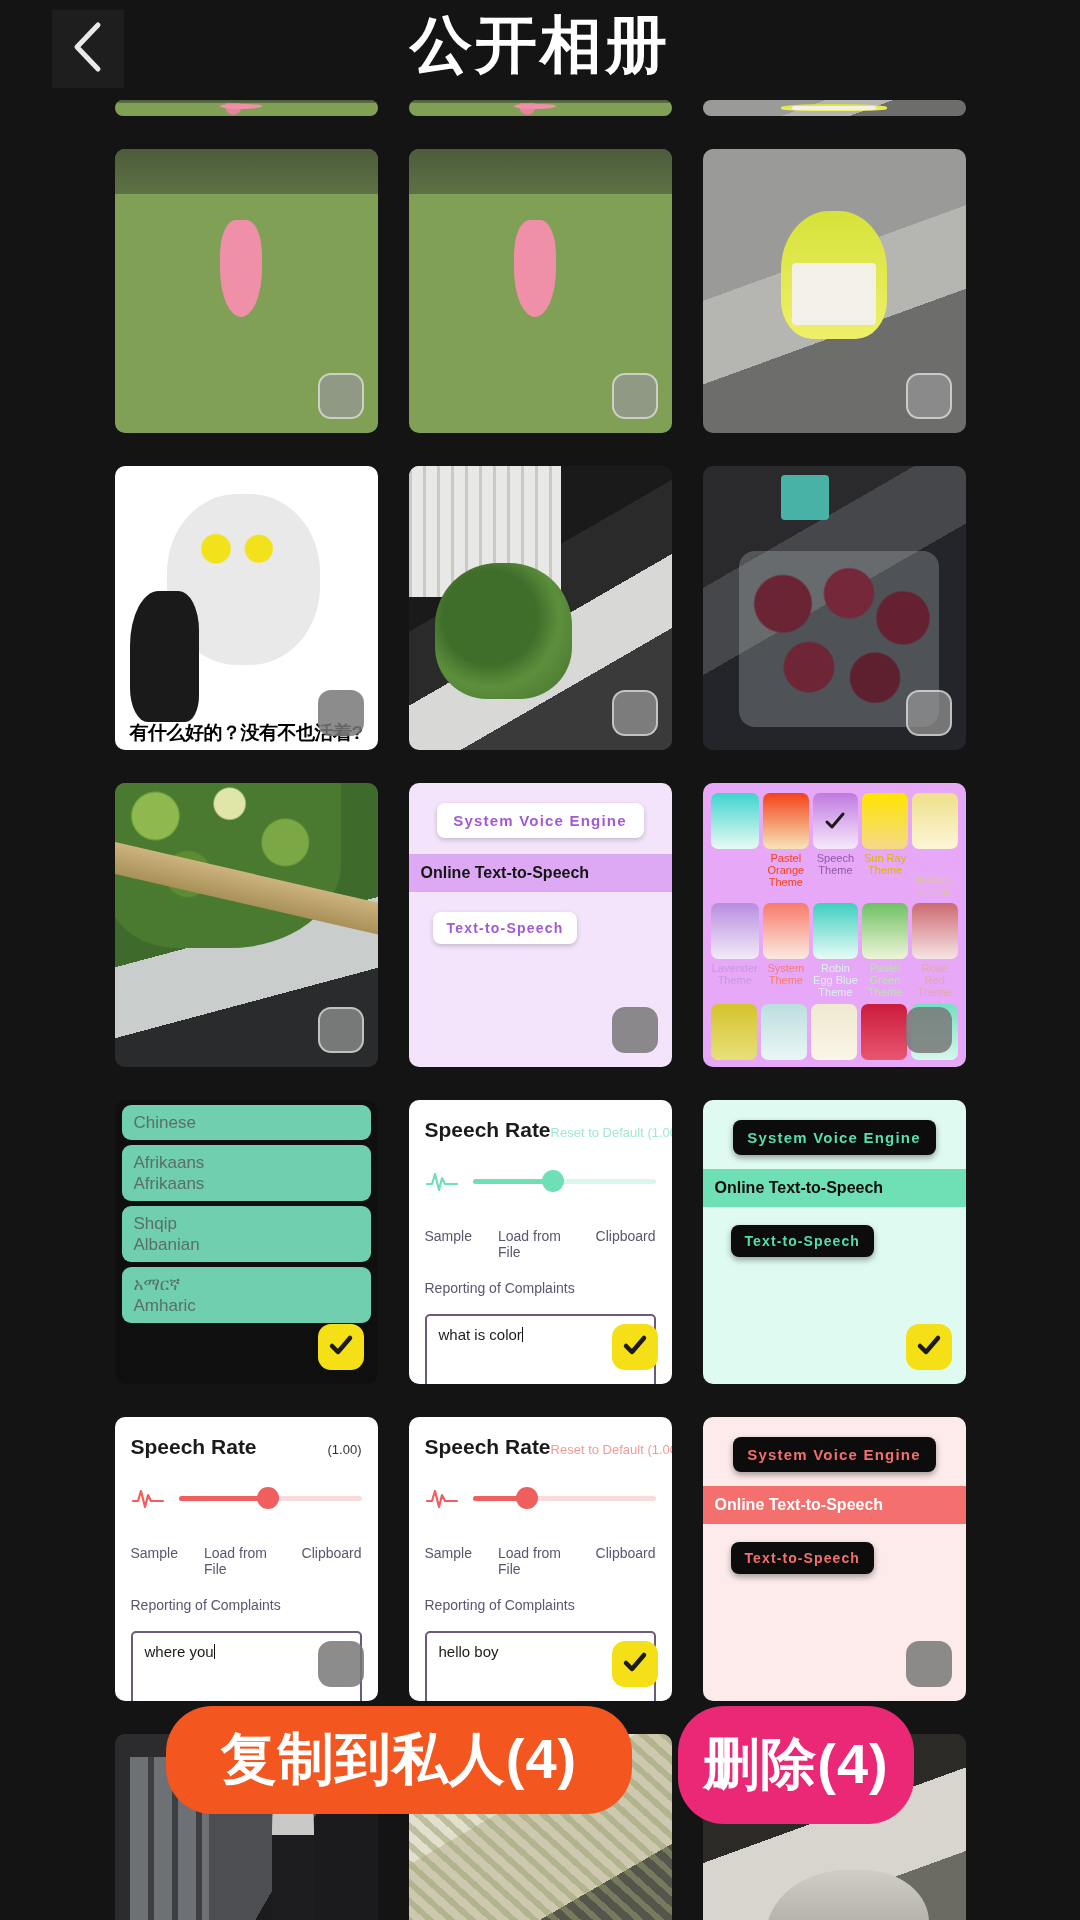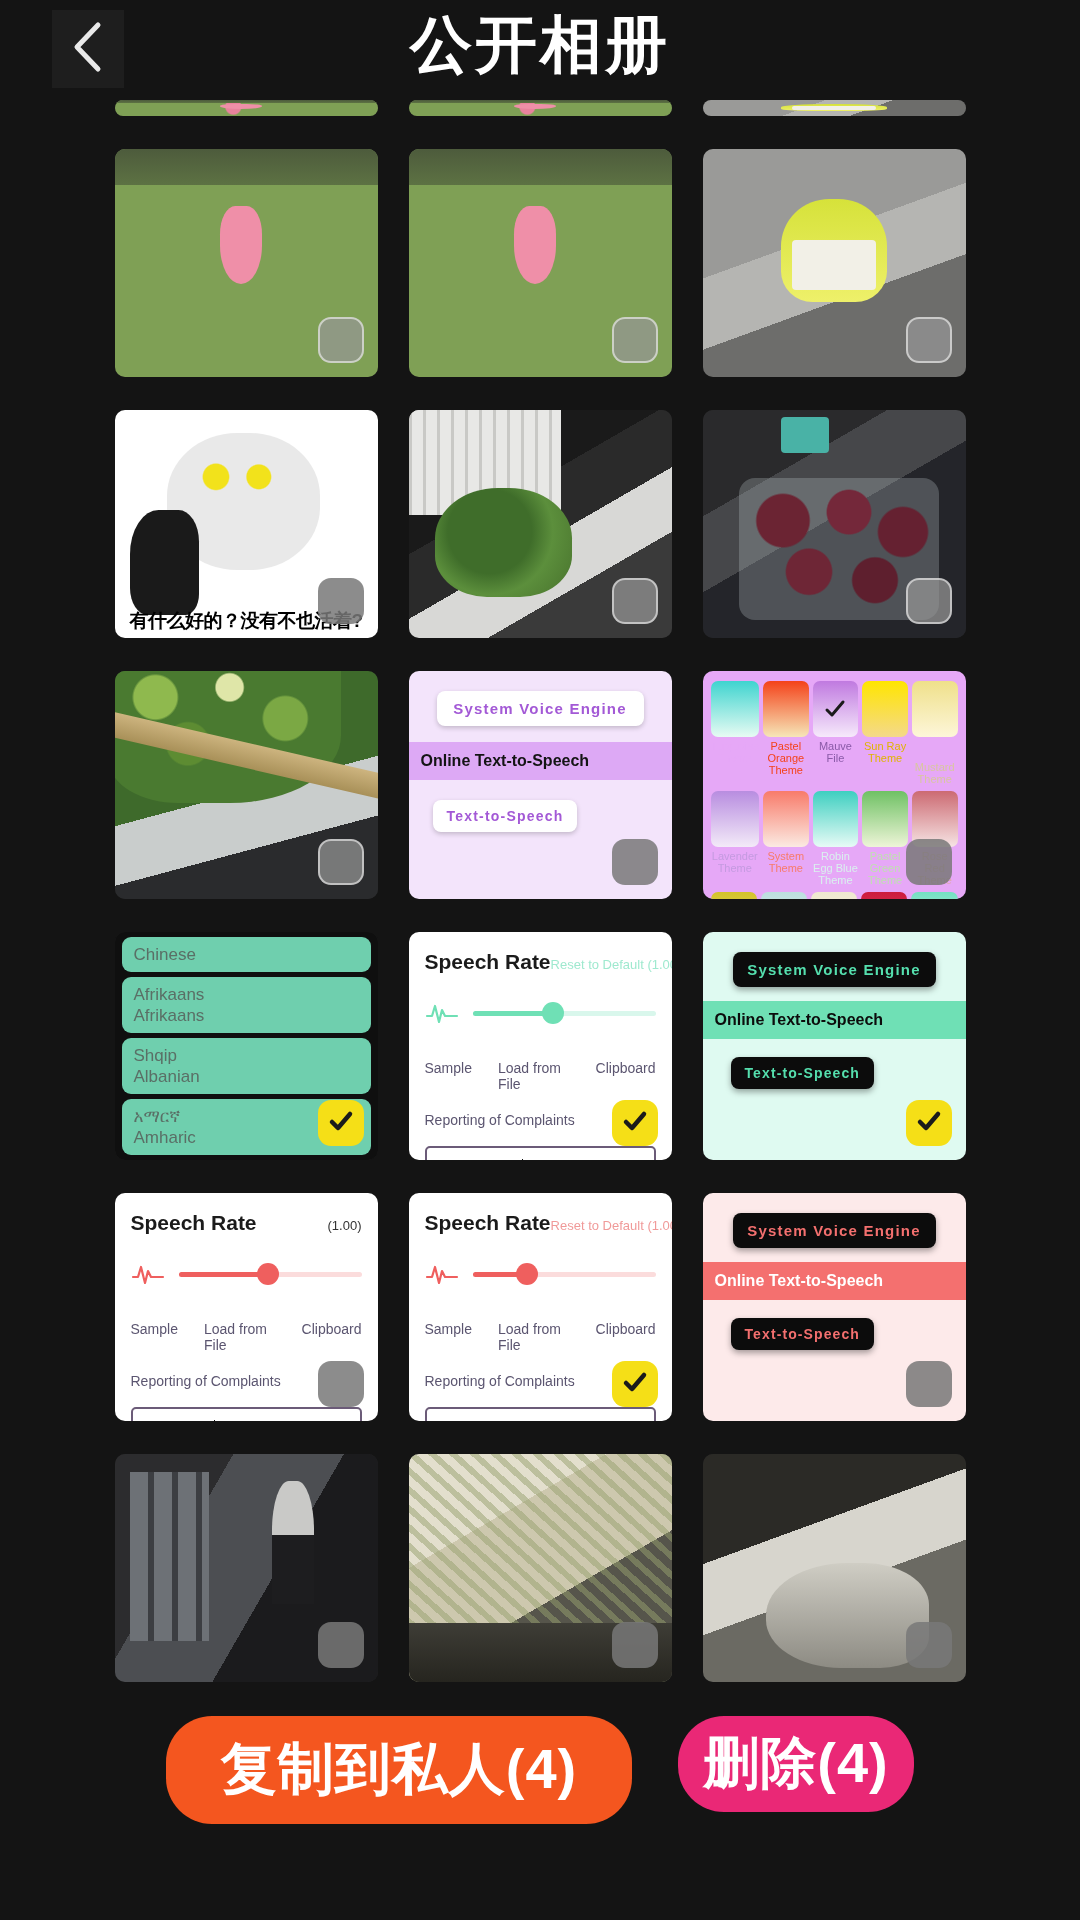--- a/index.html
+++ b/index.html
@@ -11,21 +11,21 @@
   .back-btn { position:absolute; left:52px; top:10px; width:72px; height:78px;
     background:#1e1e1e; display:flex; align-items:center; justify-content:center; }
   .back-btn svg { width:40px; height:54px; }
   .page-title { position:absolute; left:0; right:0; top:4px; text-align:center;
     color:#fff; font-size:62px; font-weight:700; letter-spacing:3px; line-height:82px; }
 
   
   .grid { position:absolute; top:100px; left:0; width:1080px; height:1820px;
     display:grid; grid-template-columns:repeat(3,263px); gap:33px 31px;
     padding:0 11px; justify-content:center; align-content:start; }
-  .cell { width:263px; height:228px; border-radius:10px; overflow:hidden; position:relative;
+  .cell { width:263px; height:284px; border-radius:10px; overflow:hidden; position:relative;
     background:#222; }
   .cell.sliver { height:16px; }
 
   .sel { position:absolute; right:14px; bottom:14px; width:46px; height:46px;
     border-radius:13px; }
   .sel.unsel { background:rgba(150,150,150,.72); border:2px solid rgba(255,255,255,.55); }
   .sel.unsel.dark { background:rgba(120,120,120,.85); border:none; }
   .sel.checked { background:#F5DF17; display:flex; align-items:center; justify-content:center; }
   .sel.checked svg { width:30px; height:30px; }
 
@@ -172,21 +172,21 @@
     height:74px; padding:10px 12px; font-size:15px; color:#1b1b1b; position:relative; }
   .caret { display:inline-block; width:1px; height:15px; background:#111;
     vertical-align:-2px; }
 
   
   .actions { position:absolute; left:0; right:0; bottom:96px; display:flex;
     justify-content:center; gap:46px; z-index:20; }
   .btn { border-radius:46px; color:#fff; font-size:56px; font-weight:700;
     display:flex; align-items:center; justify-content:center; letter-spacing:1px; }
   .btn-copy { width:466px; height:108px; background:#F4561F; }
-  .btn-del  { width:236px; height:96px; background:#EA2876; }
+  .btn-del  { width:236px; height:118px; background:#EA2876; }
 </style>
 </head>
 <body>
 
 <div class="header">
   <div class="back-btn">
     <span>
       <svg viewBox="0 0 40 54">
           <polyline points="30,5 9,27 30,49" fill="none" stroke="#e9e9e9" stroke-width="5" stroke-linecap="round" stroke-linejoin="round"></polyline>
         </svg>
@@ -258,21 +258,21 @@
           <div class="theme-cell">
             <div class="swatch" style="background: linear-gradient(rgb(244, 66, 26) 0%, rgb(246, 230, 184) 100%);"></div>
             <div class="theme-name" style="color: rgb(244, 66, 26);">Pastel Orange Theme</div>
           </div>
           <div class="theme-cell">
             <div class="swatch" style="background: linear-gradient(rgb(192, 122, 224) 0%, rgb(246, 233, 251) 100%);">
               <svg viewBox="0 0 26 26">
                 <polyline points="5,14 10,19 21,6" fill="none" stroke="#1b1b1b" stroke-width="3" stroke-linecap="round" stroke-linejoin="round"></polyline>
               </svg>
             </div>
-            <div class="theme-name" style="color: rgb(138, 90, 168);">Mauve File</div>
+            <div class="theme-name" style="color: rgb(138, 90, 168);">Speech Theme</div>
           </div>
           <div class="theme-cell">
             <div class="swatch" style="background: linear-gradient(rgb(255, 229, 0) 0%, rgb(244, 217, 138) 100%);"></div>
             <div class="theme-name" style="color: rgb(224, 180, 0);">Sun Ray Theme</div>
           </div>
           <div class="theme-cell">
             <div class="swatch" style="background: linear-gradient(rgb(239, 224, 138) 0%, rgb(253, 246, 217) 100%);"></div>
             <div class="theme-name" style="color: rgb(216, 198, 160); margin-top: 24px;">Mustard Theme</div>
           </div>
           <div class="theme-cell">

